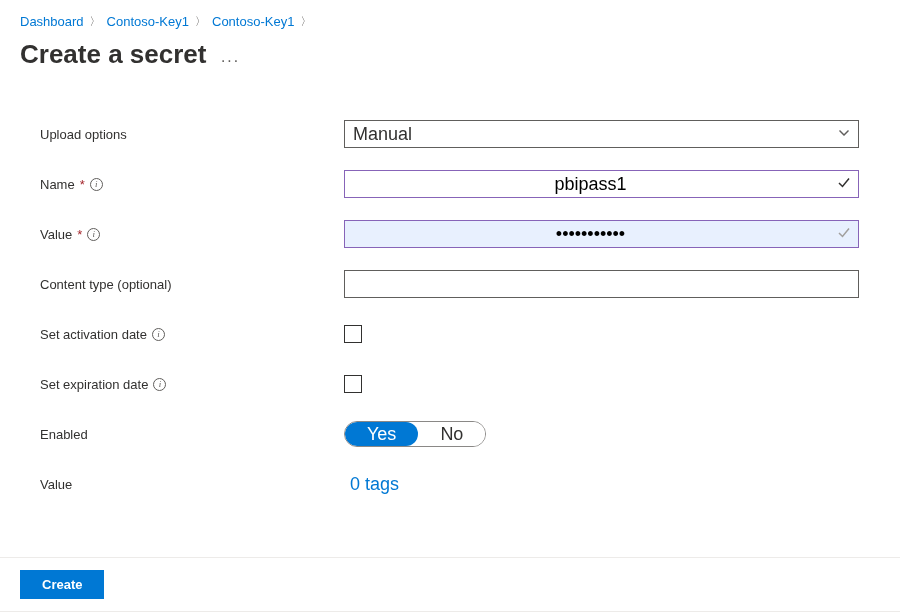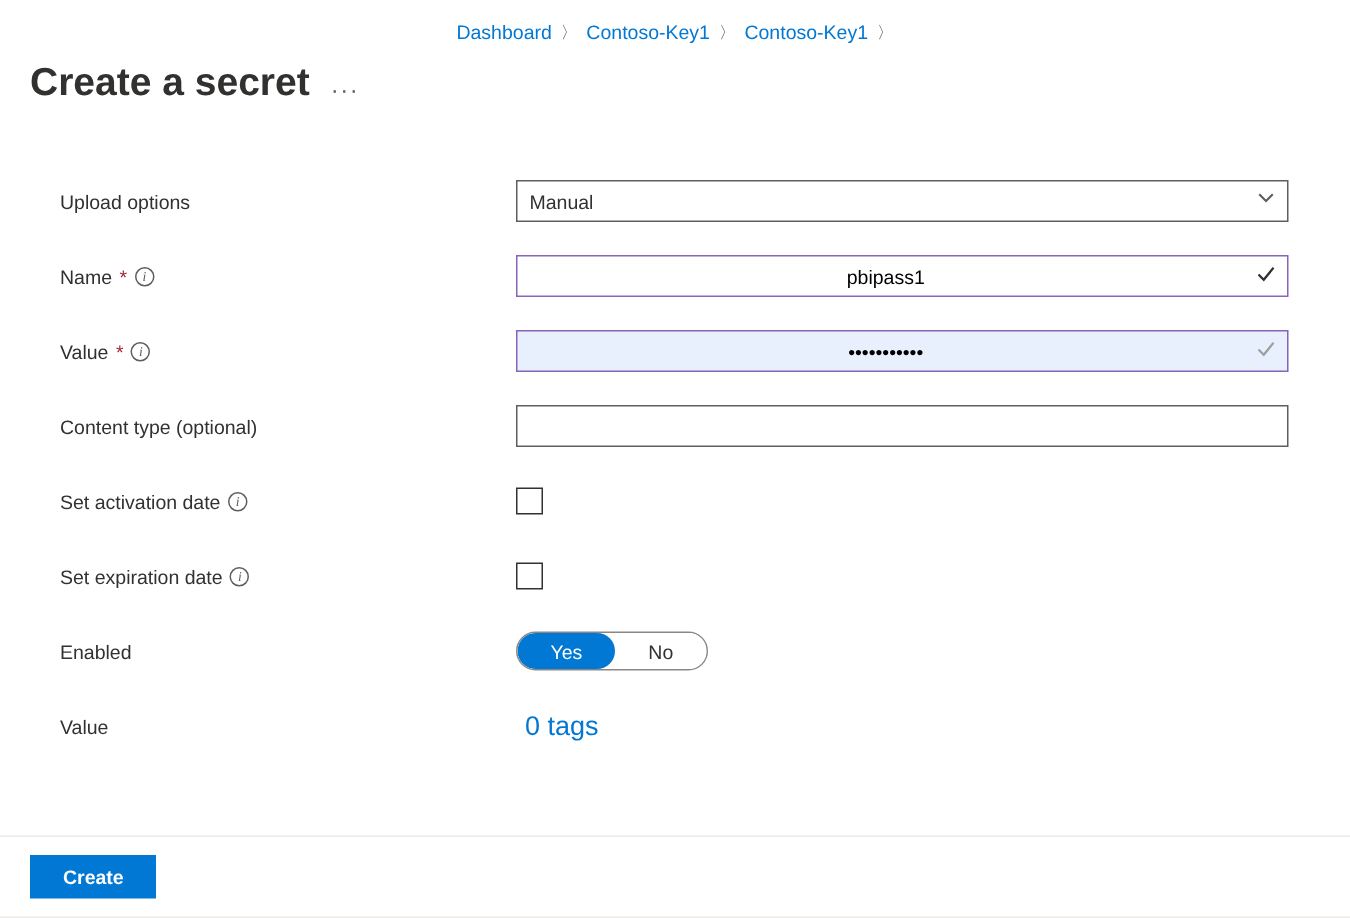--- a/index.html
+++ b/index.html
@@ -15,21 +15,20 @@
       width: 900px;
       height: 612px;
       overflow: hidden;
     }
     .breadcrumb {
       padding: 14px 20px 4px 20px;
       display: flex;
       align-items: center;
       gap: 6px;
       font-size: 13px;
-      justify-content: center;
     }
     .breadcrumb a {
       color: #0078d4;
       text-decoration: none;
       cursor: pointer;
     }
     .breadcrumb .chevron {
       color: #605e5c;
       font-size: 11px;
     }
@@ -88,21 +87,21 @@
     .form-control-wrap {
       flex: 1;
       max-width: 515px;
       position: relative;
     }
     .text-input, .select-box {
       width: 100%;
       height: 28px;
       border: 1px solid #605e5c;
       padding: 0 30px 0 8px;
-      font-size: 13px;
+      font-size: 18px;
       font-family: inherit;
       outline: none;
       background: #ffffff;
     }
     .select-box {
       cursor: pointer;
       display: flex;
       align-items: center;
       position: relative;
     }
@@ -153,21 +152,21 @@
       display: inline-flex;
       border: 1px solid #8a8886;
       border-radius: 14px;
       overflow: hidden;
       height: 26px;
     }
     .toggle-option {
       padding: 0 22px;
       display: flex;
       align-items: center;
-      font-size: 13px;
+      font-size: 18px;
       cursor: pointer;
       background: #ffffff;
       color: #323130;
     }
     .toggle-option.active {
       background: #0078d4;
       color: #ffffff;
       border-radius: 14px;
     }
     .tags-link {

